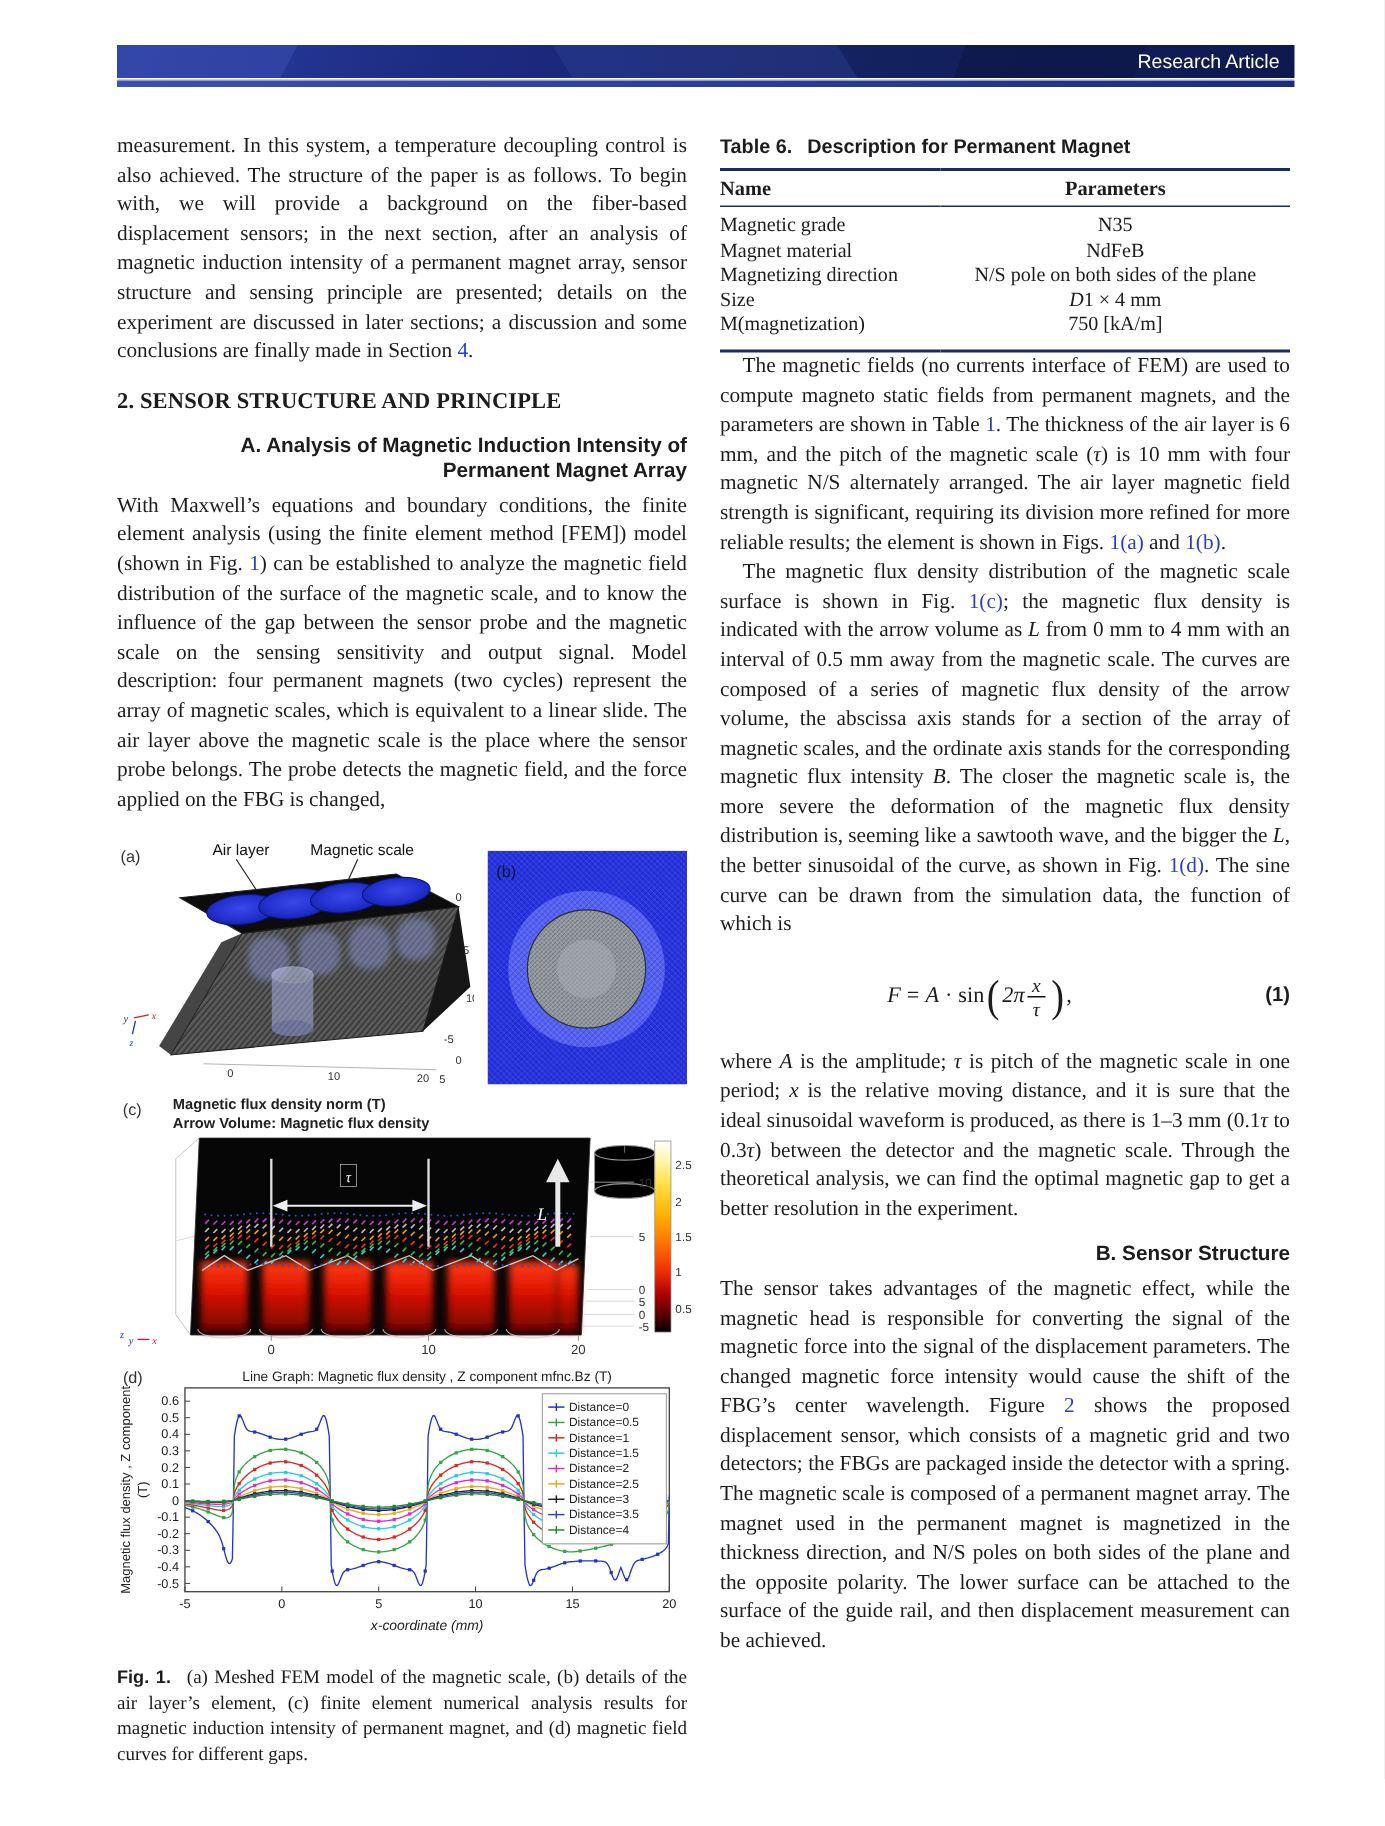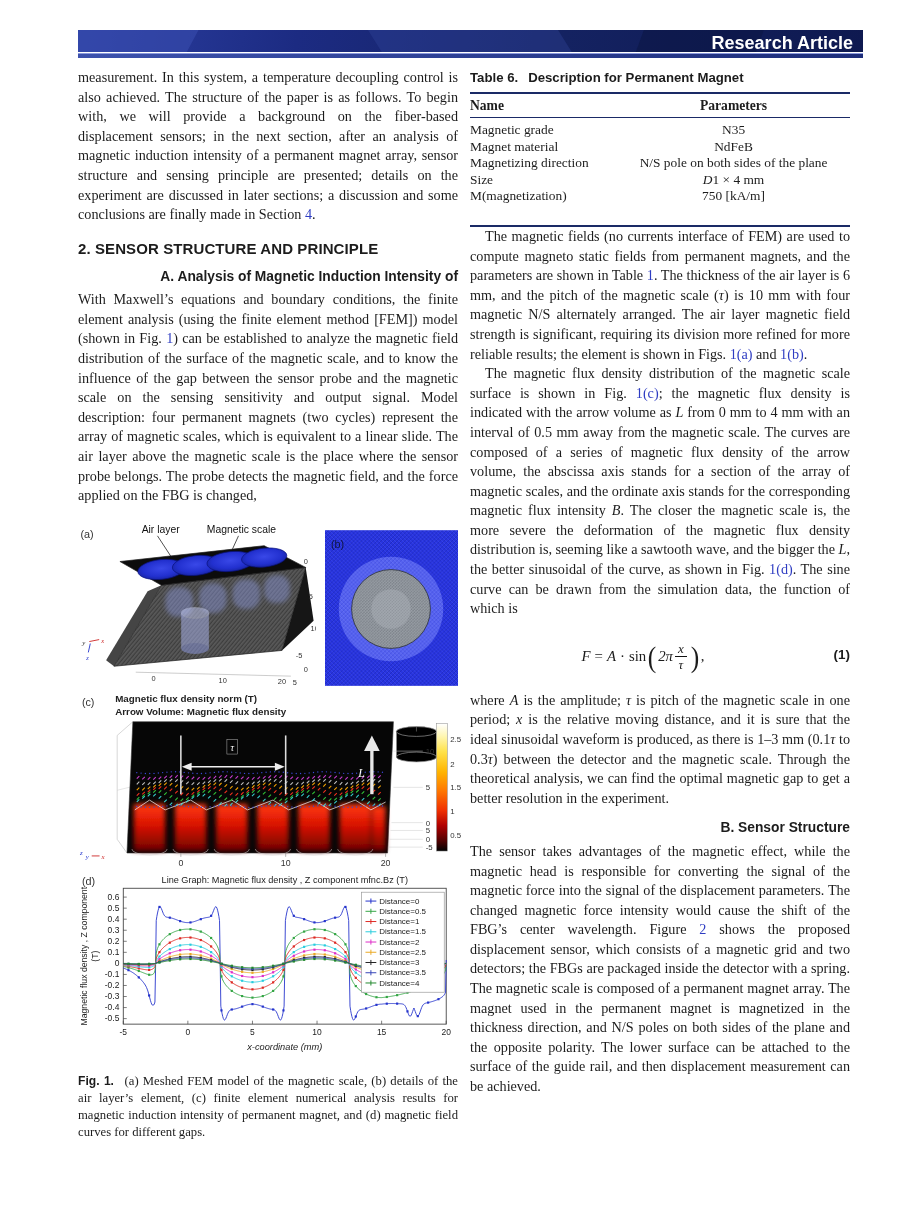--- a/index.html
+++ b/index.html
@@ -11,45 +11,45 @@
   .bar .facet1{position:absolute;left:-8px;top:-4px;width:120px;height:40px;background:#3a4eb0;opacity:.55;transform:skewX(-28deg);}
   .bar .facet2{position:absolute;left:300px;top:-6px;width:190px;height:44px;background:#33479f;opacity:.35;transform:skewX(32deg);}
   .bar .facet3{position:absolute;left:560px;top:-6px;width:120px;height:44px;background:#0a143f;opacity:.5;transform:skewX(-20deg);}
   .bar-strip{position:absolute;left:78px;top:53px;width:785px;height:4px;
        background:linear-gradient(90deg,#3d52ad,#1d2d7a);border-top:1px solid #8c9ade;}
   .hdr-left{position:absolute;left:16px;top:4px;font-family:Liberation Mono, monospace;
        font-size:14px;font-weight:bold;color:#ffffff;white-space:nowrap;margin-top:46px;}
   .hdr-num{margin-right:26px;}
   .hdr-journal{font-style:italic;}
   .hdr-right{position:absolute;right:10px;top:3px;font-family:"Liberation Sans",sans-serif;
-       font-size:18px;font-weight:bold;color:#ffffff;}
+       font-size:13px;font-weight:normal;color:#ffffff;}
   
-  .columns{position:absolute;left:78px;top:68px;width:785px;display:flex;gap:12px;}
+  .columns{position:absolute;left:78px;top:88px;width:785px;display:flex;gap:22px;}
   .col{width:380px;}
   p.body{font-size:14.2px;line-height:19.6px;text-align:justify;margin:0;}
   p.indent{text-indent:15px;}
   .seg-link{color:#2e3cc2;}
   .seg-i{font-style:italic;}
-  h2.sec{font-family:Liberation Sans, sans-serif;font-size:15px;font-weight:bold;
+  h2.sec{font-family:Liberation Serif, serif;font-size:15px;font-weight:bold;
          margin:15px 0 7px 0;letter-spacing:.1px;}
   h3.sub{font-family:"Liberation Sans",sans-serif;font-size:13.8px;font-weight:bold;
          margin:11px 0 5px 0;line-height:17.5px;text-align:right;}
   h3.sub .l{display:block;}
   
   .tbl-title{font-family:"Liberation Sans",sans-serif;font-weight:bold;font-size:13.2px;margin:2px 0 7px 0;}
   .tbl-title .sp{display:inline-block;width:10px;}
   table.tbl{width:100%;border-collapse:collapse;font-size:13.4px;
             border-top:2.6px solid #1a2a66;border-bottom:2.6px solid #1a2a66;}
   table.tbl th{font-weight:bold;padding:4px 0 3px 0;border-bottom:1.3px solid #1a2a66;font-size:13.6px;}
   table.tbl th.c1{text-align:left;}
   table.tbl th.c2{text-align:center;}
   table.tbl td{padding:0;line-height:16.6px;vertical-align:top;}
   table.tbl td.c2{text-align:center;}
   table.tbl tr.first td{padding-top:4px;}
-  table.tbl tr.last td{padding-bottom:20px;}
+  table.tbl tr.last td{padding-bottom:8px;}
   .after-table{margin-top:26px;}
   
   .eq-row{position:relative;margin:16px 0 12px 0;height:44px;}
   .eq-center{position:absolute;left:0;right:34px;top:0;bottom:0;display:flex;
              justify-content:center;align-items:center;font-size:14.8px;}
   .eq-center .v{font-style:italic;}
   .eq-center .g{margin:0 4px;}
   .paren{font-size:30px;font-weight:400;line-height:1;transform:scaleX(.85);margin:0 1px;}
   .frac{display:inline-flex;flex-direction:column;align-items:center;line-height:1.05;font-size:13px;margin:0 2px;}
   .frac .num{border-bottom:1px solid #111;padding:0 3px 1px 3px;font-style:italic;}
@@ -78,20 +78,21 @@
   </div>
   <div class="bar-strip"></div>
 
   <div class="columns">
 
     <div class="col">
       <p class="body"><span>measurement. In this system, a temperature decoupling control is also achieved. The structure of the paper is as follows. To begin with, we will provide a background on the fiber-based displacement sensors; in the next section, after an analysis of magnetic induction intensity of a permanent magnet array, sensor structure and sensing principle are presented; details on the experiment are discussed in later sections; a discussion and some conclusions are finally made in Section </span><span class="seg-link">4</span><span>.</span></p>
       <h2 class="sec">2. SENSOR STRUCTURE AND PRINCIPLE</h2>
       <h3 class="sub">
         <span class="l">A. Analysis of Magnetic Induction Intensity of</span>
+        <span class="l">Permanent Magnet Array</span>
       </h3>
       <p class="body"><span>With Maxwell’s equations and boundary conditions, the finite element analysis (using the finite element method [FEM]) model (shown in Fig. </span><span class="seg-link">1</span><span>) can be established to analyze the magnetic field distribution of the surface of the magnetic scale, and to know the influence of the gap between the sensor probe and the magnetic scale on the sensing sensitivity and output signal. Model description: four permanent magnets (two cycles) represent the array of magnetic scales, which is equivalent to a linear slide. The air layer above the magnetic scale is the place where the sensor probe belongs. The probe detects the magnetic field, and the force applied on the FBG is changed,</span></p>
 
       <div class="figure">
         <div class="fig-row">
 
           <svg width="238" height="166" viewBox="0 0 240 168">
             <defs>
               <pattern id="hatchA" width="3" height="3" patternUnits="userSpaceOnUse" patternTransform="rotate(40)">
                 <rect width="3" height="3" fill="#4e4e4e"></rect>

